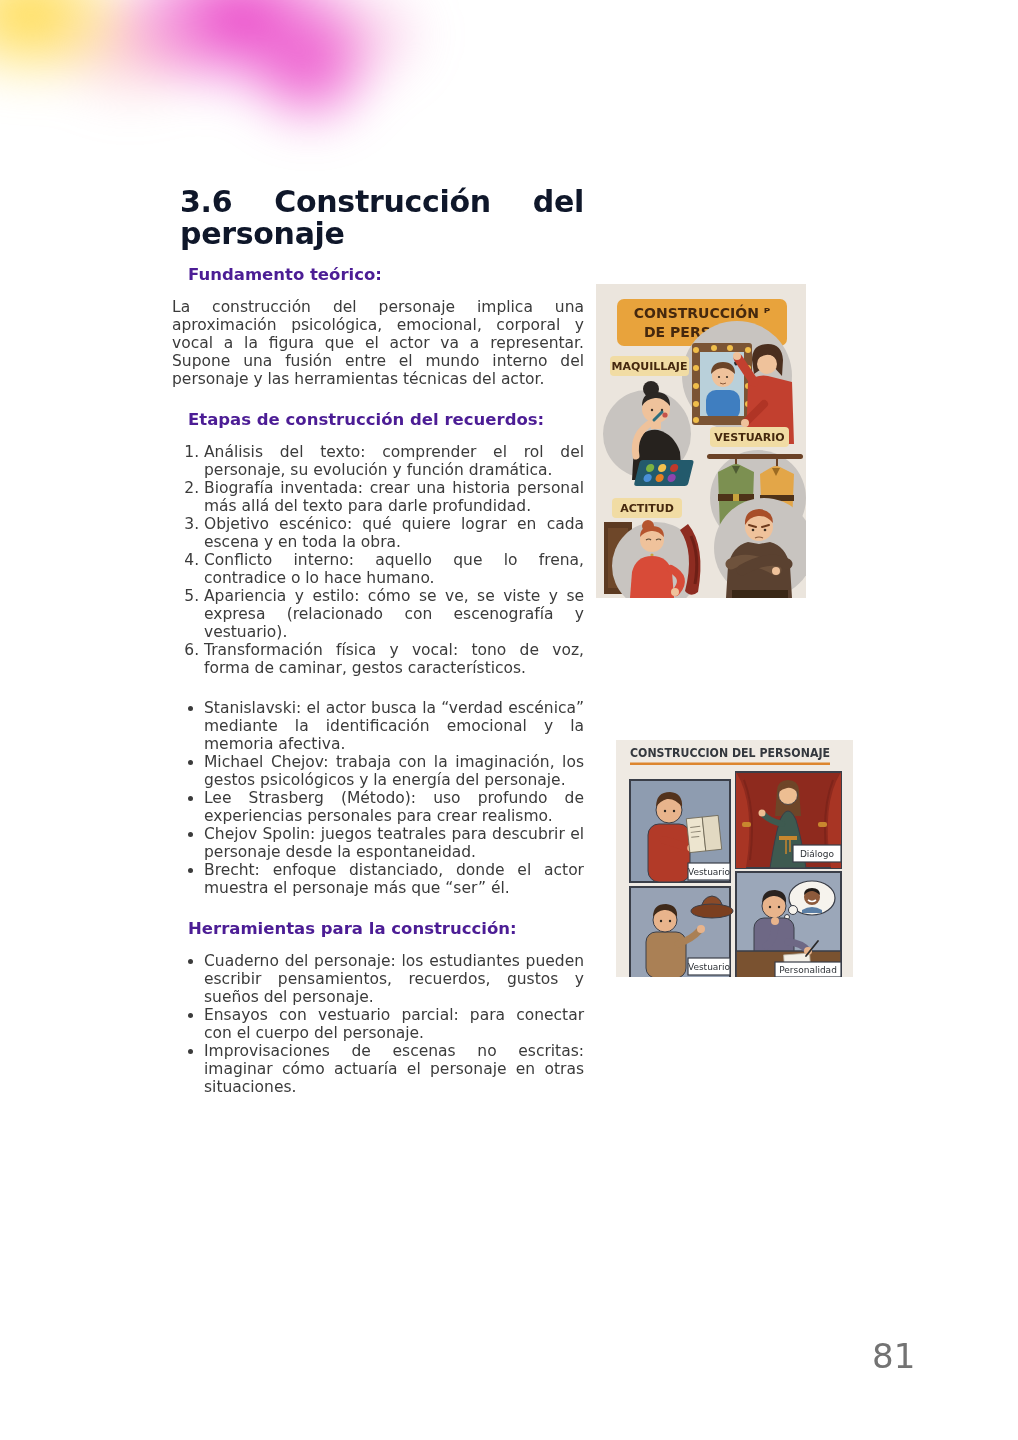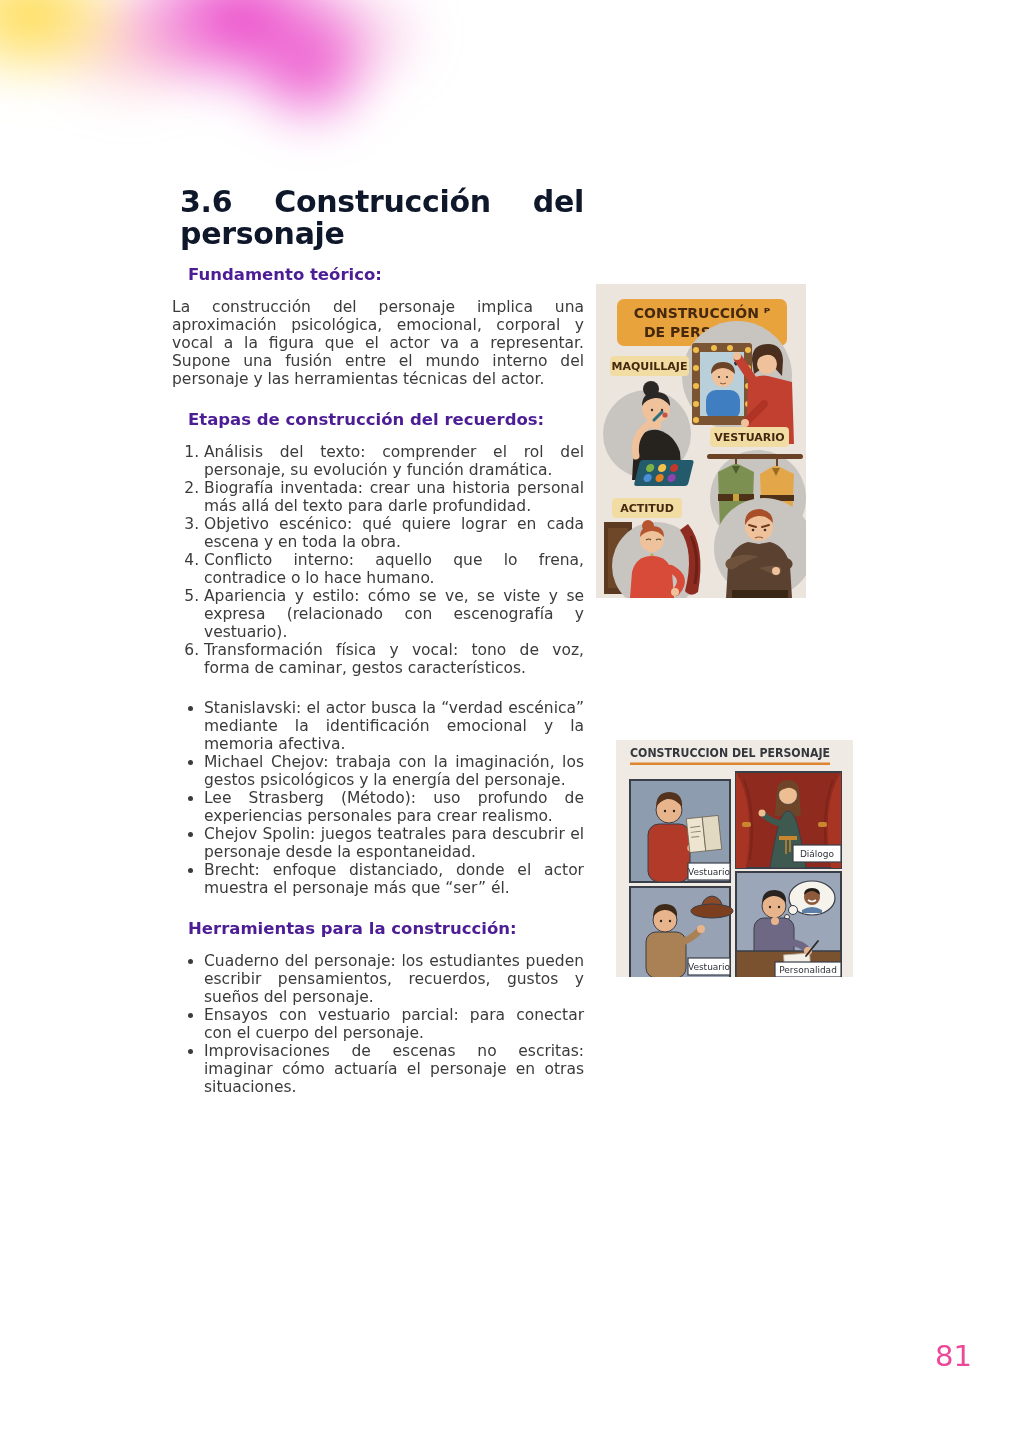--- a/index.html
+++ b/index.html
@@ -33,22 +33,22 @@
     font-size:16.5px; line-height:20px; font-weight:700; color:#4c1d95;
     text-align:left; margin:0 0 13px 16px;
   }
   p  { margin:0 0 22px 0; }
   ol, ul { margin:0 0 22px 0; padding-left:32px; }
   li { text-align:justify; }
   .fig { position:absolute; display:block; }
   .fig1 { left:596px; top:284px; width:226px; height:314px; }
   .fig2 { left:616px; top:740px; width:237px; height:237px; }
   .page-number {
-    position:absolute; left:935px; top:1336px; width:70px;
-    font-size:29px; line-height:40px; color:#ec4899; text-align:left;
+    position:absolute; left:872px; top:1336px; width:70px;
+    font-size:34px; line-height:40px; color:#737373; text-align:left;
   }
   svg text { font-family:"DejaVu Sans", sans-serif; }
 </style>
 </head>
 <body>
 
 <div class="page">
 
   <div class="blob"></div>
 

